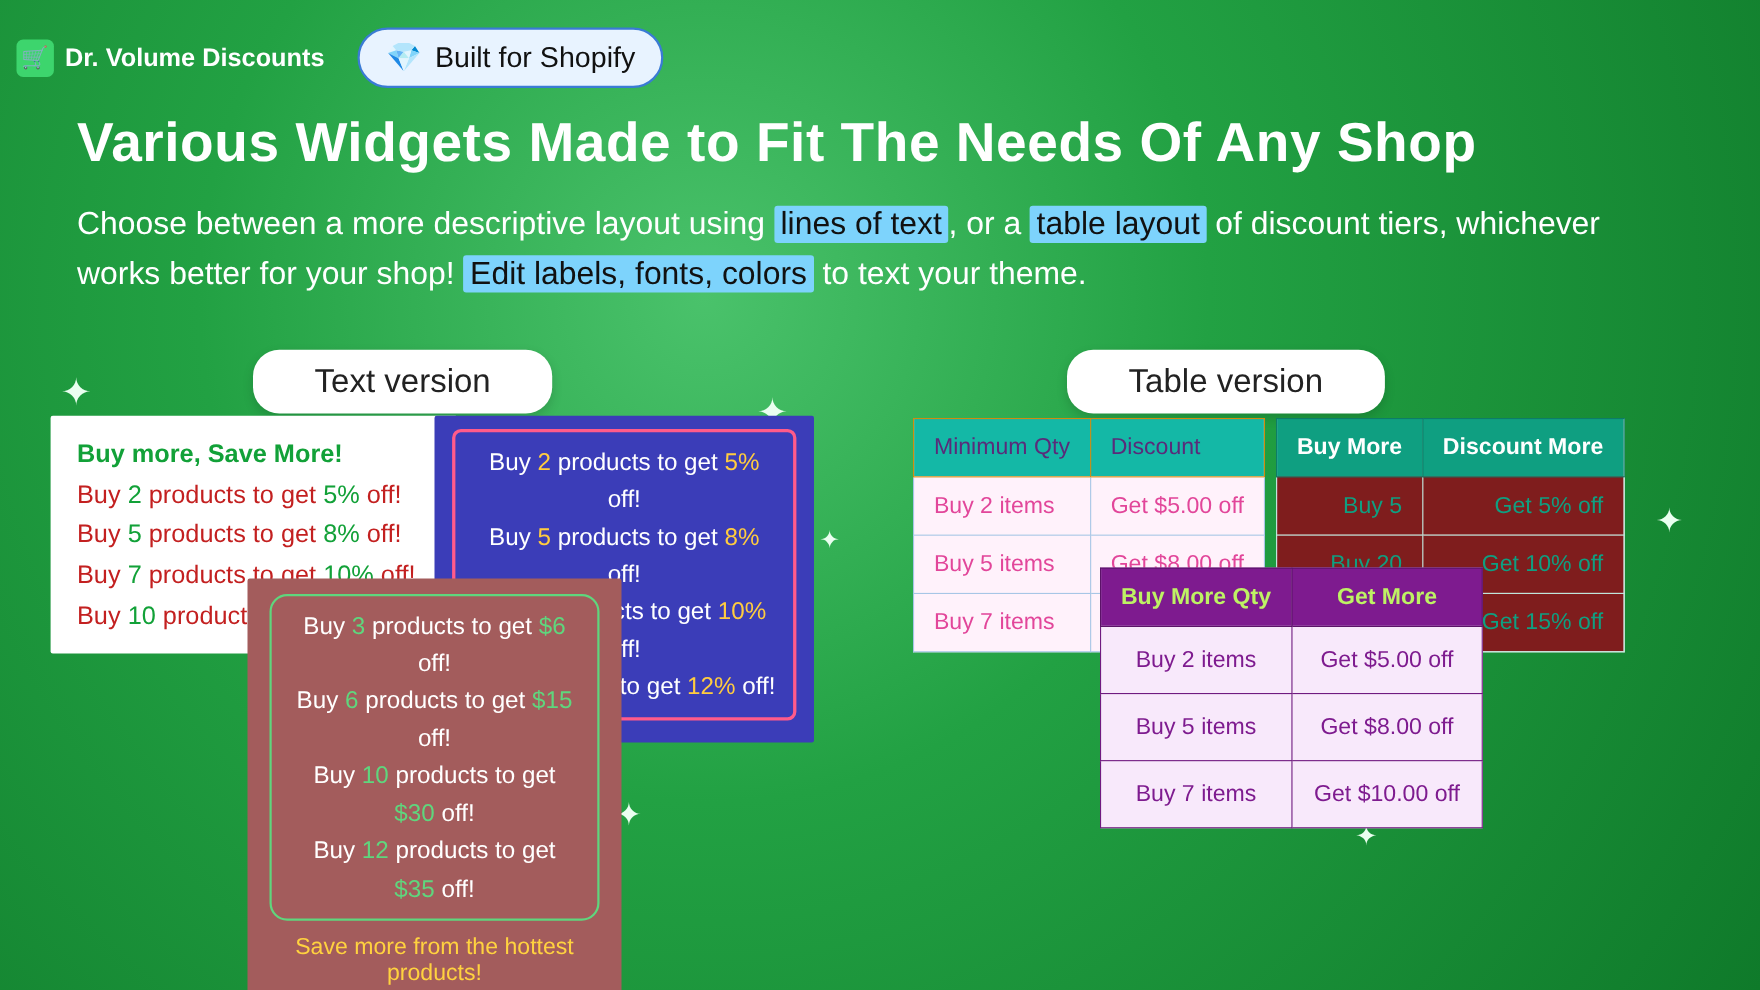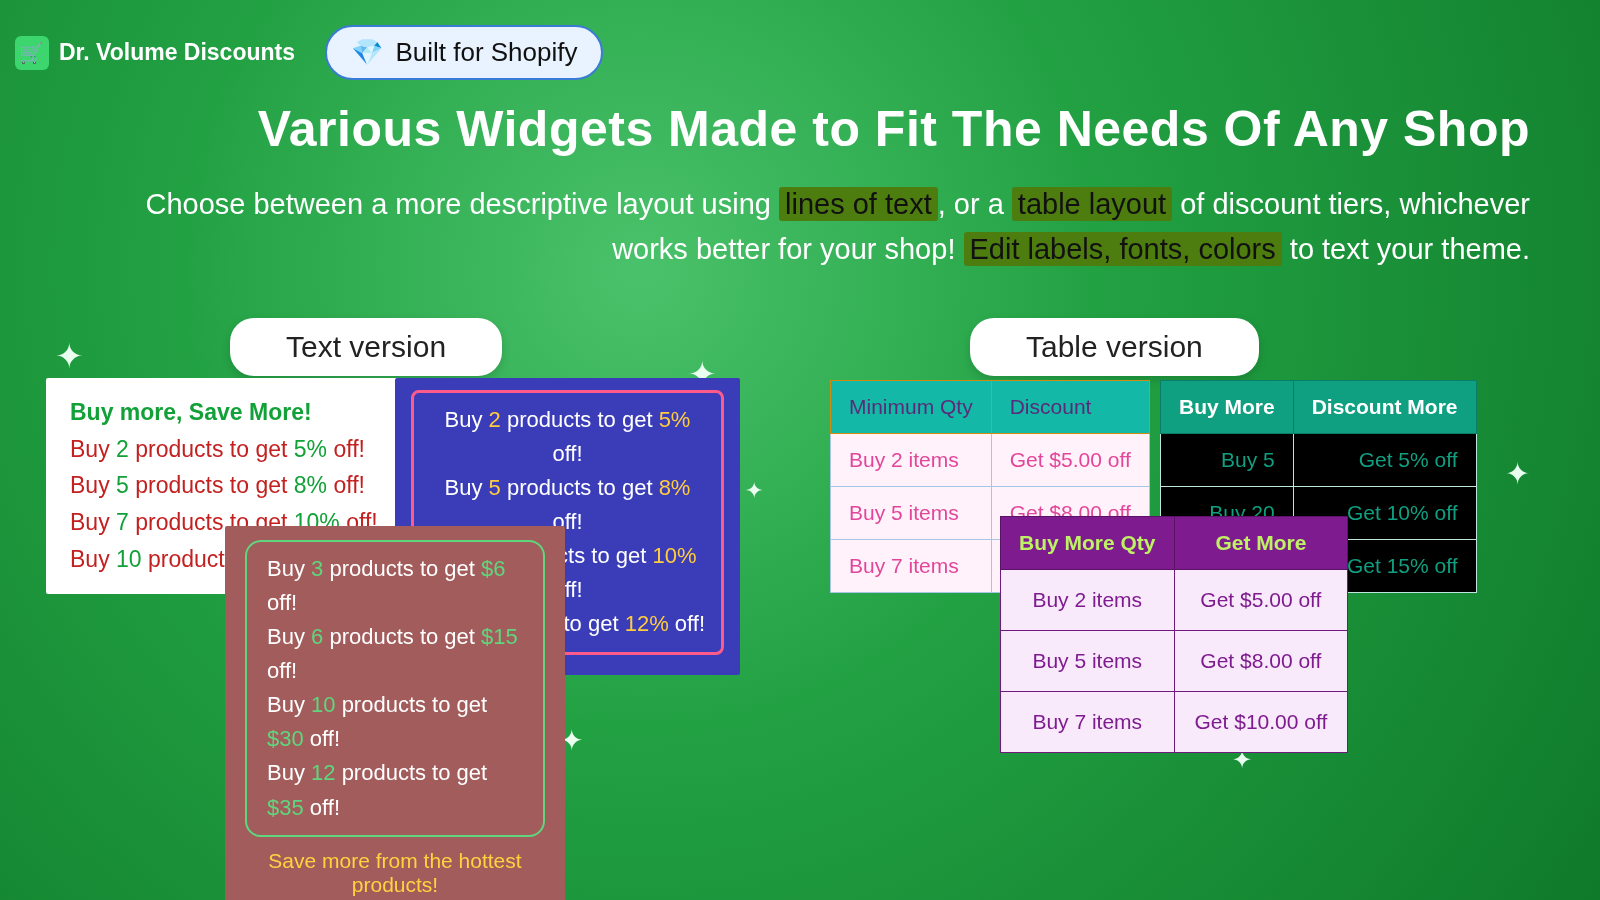--- a/index.html
+++ b/index.html
@@ -10,24 +10,24 @@
     position: relative; overflow: hidden;
   }
   .top-bar { display: flex; align-items: center; gap: 30px; padding: 25px 15px 0 15px; }
   .brand { display: flex; align-items: center; gap: 10px; color: #fff; font-weight: 700; font-size: 23px; }
   .brand-icon { width: 34px; height: 34px; background: #3dd56d; border-radius: 6px; display: flex; align-items: center; justify-content: center; font-size: 20px; }
   .pill {
     background: #e8f3ff; border: 2px solid #3a7bd5; border-radius: 28px;
     padding: 10px 24px; font-size: 26px; font-weight: 500; color: #111;
     display: flex; align-items: center; gap: 12px;
   }
-  .hero { text-align: right; color: #fff; margin-top: 20px; padding: 0 70px; }
+  .hero { text-align: left; color: #fff; margin-top: 20px; padding: 0 70px; }
   .hero h1 { font-size: 50px; font-weight: 800; letter-spacing: .5px; }
   .hero p { font-size: 29px; margin-top: 24px; line-height: 1.55; font-weight: 500; }
-  .hl { background: #4d7c0f; color: #111; padding: 1px 6px; border-radius: 3px; }
+  .hl { background: #7dd3fc; color: #111; padding: 1px 6px; border-radius: 3px; }
 
   .stage { position: relative; width: 100%; height: 560px; margin-top: 36px; }
   .col-label {
     position: absolute; background: #fff; border-radius: 24px; padding: 12px 56px;
     font-size: 30px; font-weight: 500; color: #222; box-shadow: 0 4px 10px rgba(0,0,0,.15);
   }
   .sparkle { position: absolute; color: #eafff0; font-size: 34px; }
 
   
   .tw1 { position: absolute; background: #fff; padding: 16px 24px; font-size: 23px; line-height: 1.6; border-radius: 2px; }
@@ -36,33 +36,33 @@
   .tw1 .row .n { color: #12a138; }
 
   .tw2 { position: absolute; background: #3b3db8; padding: 12px 16px 20px; border-radius: 2px; }
   .tw2 .title { color: #3dd56d; font-size: 23px; font-weight: 500; text-align: right; padding: 2px 6px 8px; }
   .tw2 .box { border: 3px solid #ff5b8a; border-radius: 8px; padding: 10px 16px; }
   .tw2 .row { color: #fff; font-size: 22px; text-align: center; line-height: 1.55; }
   .tw2 .row .n { color: #ffcc3f; }
 
   .tw3 { position: absolute; background: #a35c5c; padding: 14px 20px; border-radius: 2px; }
   .tw3 .box { border: 2px solid #5fd67d; border-radius: 16px; padding: 10px 20px; }
-  .tw3 .row { color: #fff; font-size: 22px; line-height: 1.55; }
+  .tw3 .row { color: #fff; font-size: 22px; text-align: center; line-height: 1.55; }
   .tw3 .row .n { color: #5fd67d; }
   .tw3 .foot { color: #ffd23f; text-align: center; font-size: 21px; margin-top: 12px; }
 
   
   .tbl { position: absolute; border-collapse: collapse; font-size: 21px; background: #fff; }
   .tbl td, .tbl th { border: 1px solid #9aa; padding: 14px 18px; }
 
   .tbA th { background: #14b8a6; color: #5a2b7a; font-weight: 400; text-align: left; border-color:#d08c10;}
   .tbA td { background: #fff2fb; color: #e2469a; border-color:#a7c6e6; }
 
   .tbB th { background: #0f9f81; color: #fff; font-weight: 600; text-align: right; border-color:#0c7d66;}
-  .tbB td { background: #000000; color: #0f9f81; text-align: right; border-color:#bfe6dc; font-weight:500;}
+  .tbB td { background: #7f1d1d; color: #0f9f81; text-align: right; border-color:#bfe6dc; font-weight:500;}
 
   .tbC th { background: #7e1b8f; color: #bef264; font-weight: 600; text-align: center; border-color:#5b1368;}
   .tbC td { background: #f8e9fb; color: #7e1b8f; text-align: center; border-color:#701a80; padding:18px 20px;}
 </style>
 </head>
 <body>
 
 <div class="top-bar">
   <div class="brand">
     <span class="brand-icon">🛒</span>

